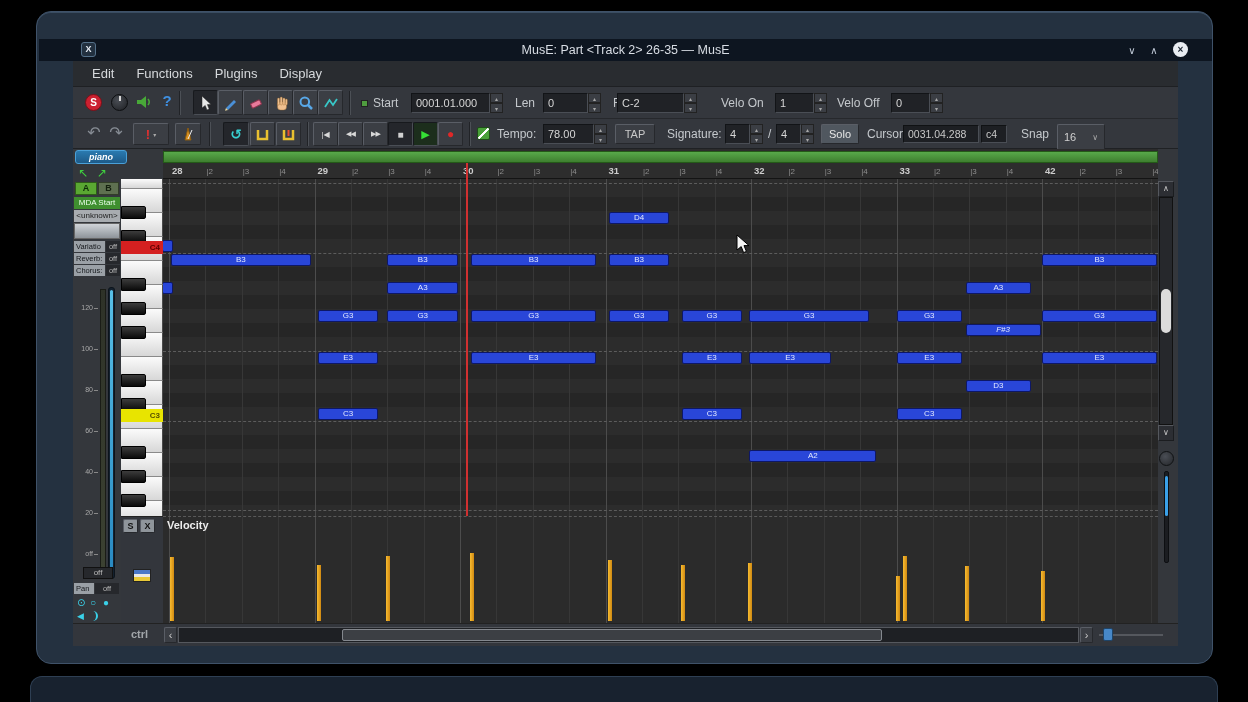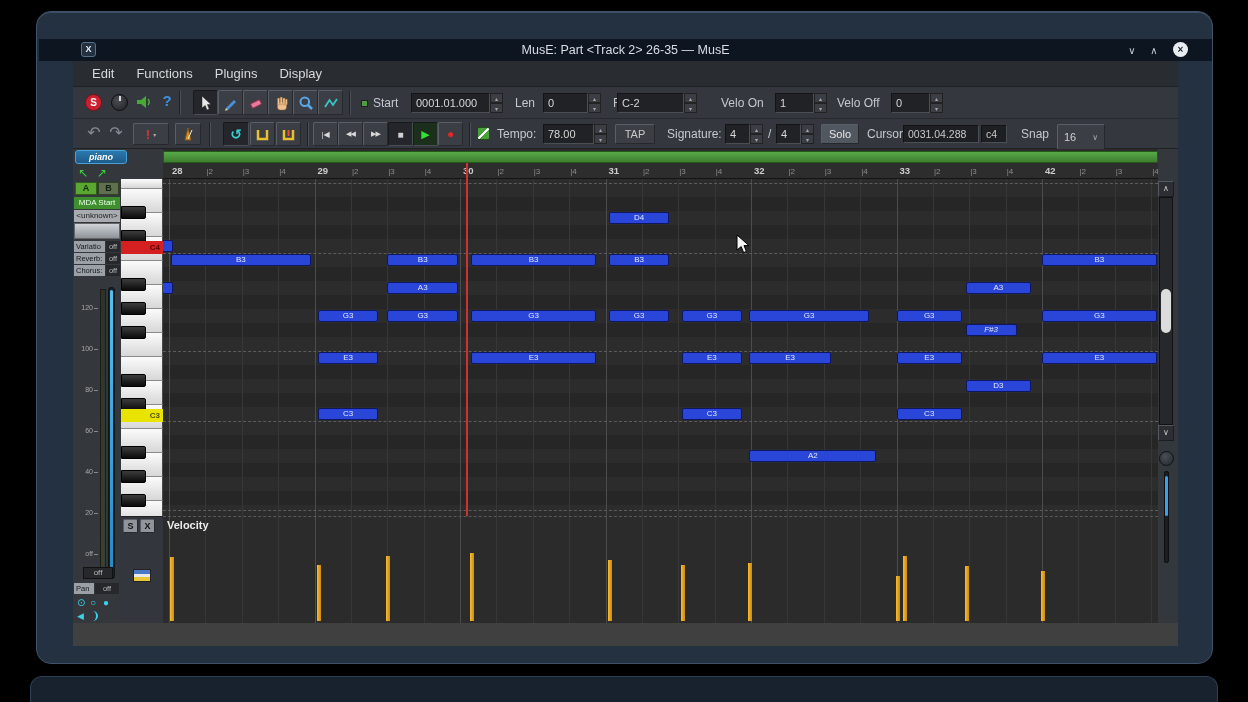--- a/index.html
+++ b/index.html
@@ -7,21 +7,21 @@
   body{font-family:"Liberation Sans","DejaVu Sans",sans-serif;position:relative}
   .abs{position:absolute}
   
   .dock{position:absolute;left:30px;top:676px;width:1188px;height:26px;background:#18222f;border:1px solid #2e3f53;border-bottom:none;border-radius:12px 12px 0 0}
   .window{position:absolute;left:36px;top:11px;width:1177px;height:653px;background:#243140;border:1px solid #3f5269;border-radius:15px;box-shadow:inset 0 1px 0 #3a4d62}
   .titlebar{position:absolute;left:2px;top:27px;width:1173px;height:22px;background:#0d1520}
   .title{position:absolute;left:0;right:0;top:0;height:22px;text-align:center;line-height:22px;color:#d8dde4;font-size:12.5px}
   .appicon{position:absolute;left:42px;top:3px;width:15px;height:15px;background:#22303f;border:1px solid #55718a;border-radius:3px;color:#e8eef5;font-size:9px;font-weight:bold;text-align:center;line-height:13px}
   .winbtn{position:absolute;top:4px;width:16px;height:15px;color:#c2cbd8;font-size:10px;text-align:center;line-height:15px}
   .closebtn{position:absolute;top:3px;width:15px;height:15px;border-radius:50%;background:#e9edf2;color:#1a2430;font-size:10px;font-weight:bold;text-align:center;line-height:15px}
-  .app{position:absolute;left:36px;top:49px;width:1105px;height:585px;background:#404040;overflow:hidden}
+  .app{position:absolute;left:36px;top:49px;width:1105px;height:585px;background:#fca5a5;overflow:hidden}
   
   .menubar{position:absolute;left:0;top:0;width:1105px;height:26px;background:#292c30;border-bottom:1px solid #1e2023;display:flex;align-items:center;padding-left:14px;gap:12px}
   .menubar span{color:#d6d9dc;font-size:13px;padding:2px 5px}
   .toolbar{position:absolute;left:0;width:1105px;background:#34373d}
   .tb1{top:26px;height:32px;border-bottom:1px solid #26282c}
   .tb2{top:58px;height:30px;border-bottom:1px solid #1f2124}
   .btn{background:#3b3e44;border:1px solid;border-color:#5a5e66 #26282c #26282c #5a5e66;border-radius:2px;color:#ccc;display:flex;align-items:center;justify-content:center}
   .btn.pressed{background:#24262b;border-color:#17191d #4a4e55 #4a4e55 #17191d}
   .toolbtn{position:absolute;top:3px;width:25px;height:25px}
   .tbtn2{position:absolute;top:3px;width:25px;height:24px}
@@ -443,21 +443,21 @@
             <div class="note" style="left: 518.887px; width: 60.0187px; top: 131px;">G3</div>
             <div class="note" style="left: 518.887px; width: 60.0187px; top: 173px;">E3</div>
             <div class="note" style="left: 518.887px; width: 60.0187px; top: 229px;">C3</div>
             <div class="note" style="left: 586.181px; width: 120.037px; top: 131px;">G3</div>
             <div class="note" style="left: 586.181px; width: 81.8438px; top: 173px;">E3</div>
             <div class="note" style="left: 586.181px; width: 127.312px; top: 271px;">A2</div>
             <div class="note" style="left: 733.5px; width: 65.475px; top: 131px;">G3</div>
             <div class="note" style="left: 733.5px; width: 65.475px; top: 173px;">E3</div>
             <div class="note" style="left: 733.5px; width: 65.475px; top: 229px;">C3</div>
             <div class="note" style="left: 802.612px; width: 65.475px; top: 103px;">A3</div>
-            <div class="note" style="left: 802.612px; width: 51px; top: 145px; font-style: italic;">F#3</div>
+            <div class="note" style="left: 802.612px; width: 75px; top: 145px; font-style: italic;">F#3</div>
             <div class="note" style="left: 802.612px; width: 65.475px; top: 201px;">D3</div>
             <div class="note" style="left: 879px; width: 114.581px; top: 75px;">B3</div>
             <div class="note" style="left: 879px; width: 114.581px; top: 131px;">G3</div>
             <div class="note" style="left: 879px; width: 114.581px; top: 173px;">E3</div>
           </div>
         <div class="velarea" id="velarea">
           <div class="vellabel">Velocity</div>
         <div class="vline measure" style="left: 6px;"></div>
             <div class="vline" style="left: 42.375px;"></div>
             <div class="vline" style="left: 78.75px;"></div>
@@ -507,20 +507,30 @@
           <div class="abs" style="left:1px;top:91px;width:10px;height:44px;background:#dcdcdc;border-radius:5px"></div>
         </div>
         <div class="scrbox" style="top:276px">∨</div>
         <div class="abs" style="left:1px;top:302px;width:15px;height:15px;border-radius:50%;background:radial-gradient(circle at 40% 35%,#4a4e55,#24262a);border:1px solid #101214"></div>
         <div class="abs" style="left:6px;top:322px;width:5px;height:92px;background:#1b1d21;border:1px solid #0d0f12;border-radius:2px">
           <div class="abs" style="left:0px;top:4px;width:3px;height:40px;background:#3aa0e8;border-radius:2px"></div>
         </div>
       </div>
     </div>
 
+    <div class="bottombar">
+      <span class="abs" style="left:58px;top:4px;color:#a2a6aa;font-size:11px;font-weight:bold">ctrl</span>
+      <div class="btn abs" style="left:91px;top:3px;width:13px;height:16px;font-size:11px">‹</div>
+      <div class="abs" style="left:105px;top:3px;width:901px;height:16px;background:#1e2024;border:1px solid #55585e">
+        <div class="abs" style="left:163px;top:1px;width:540px;height:12px;background:#3c3f44;border:1px solid #84888e;border-radius:2px"></div>
+      </div>
+      <div class="btn abs" style="left:1007px;top:3px;width:13px;height:16px;font-size:11px">›</div>
+      <div class="abs" style="left:1026px;top:10px;width:64px;height:2px;background:#55585e"></div>
+      <div class="abs" style="left:1030px;top:4px;width:10px;height:13px;background:#4788c8;border:1px solid #1e4468;border-radius:2px"></div>
+    </div>
 
   </div>
 </div>
 
 <div class="abs" style="left:736px;top:234px;z-index:99">
   <svg width="16" height="22" viewBox="0 0 16 22">
       <path d="M1 1 L1 16 L5.2 12.6 L7.6 18.6 L10.4 17.4 L8 11.6 L13 11.6 Z" fill="#f5f5f5" stroke="#000" stroke-width="1"></path>
     </svg>
 </div>
 

